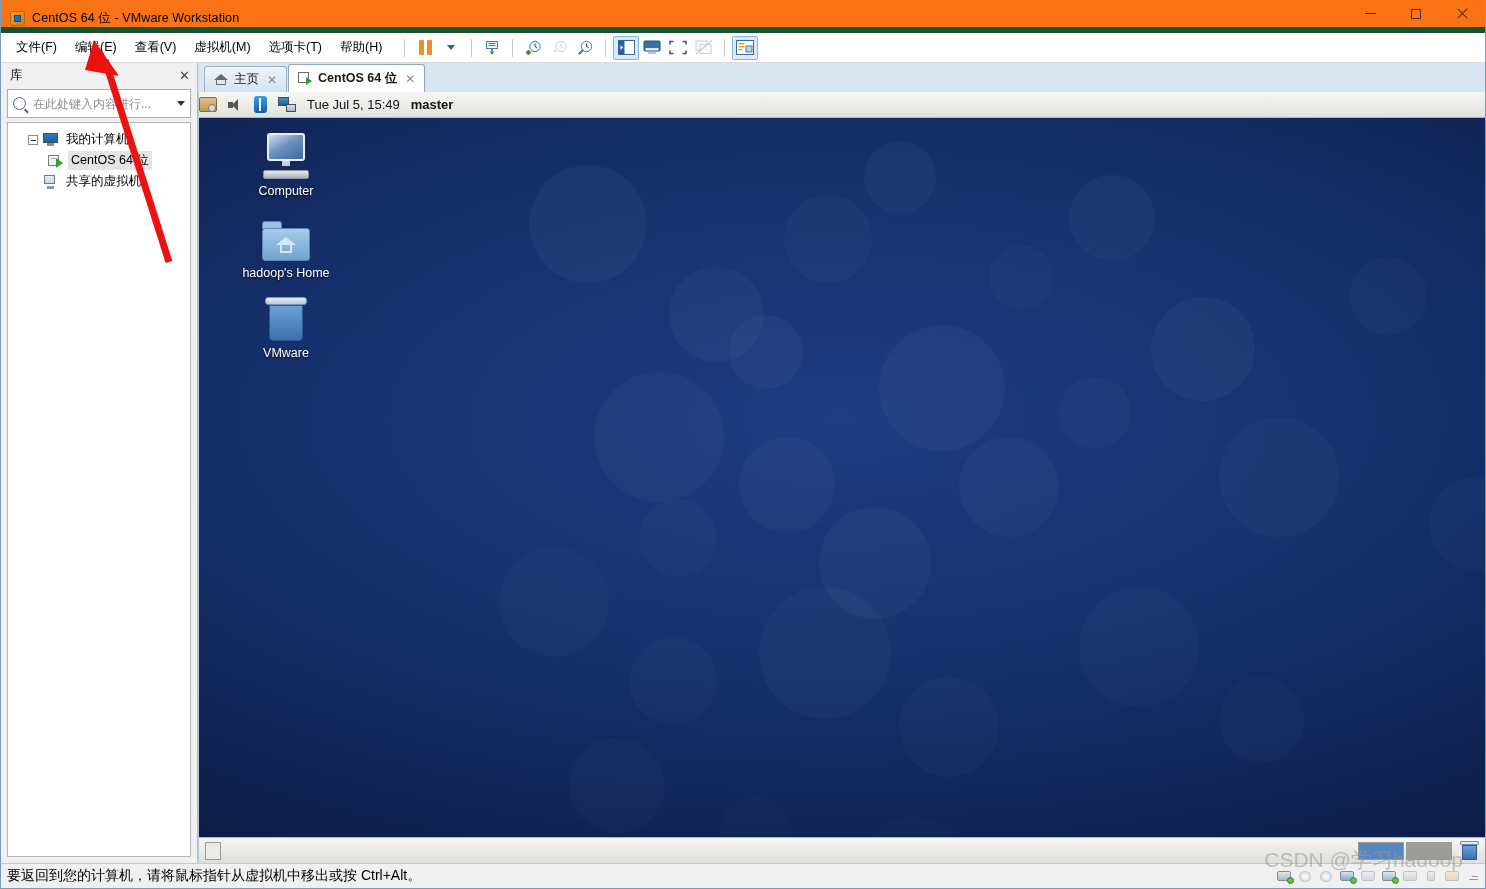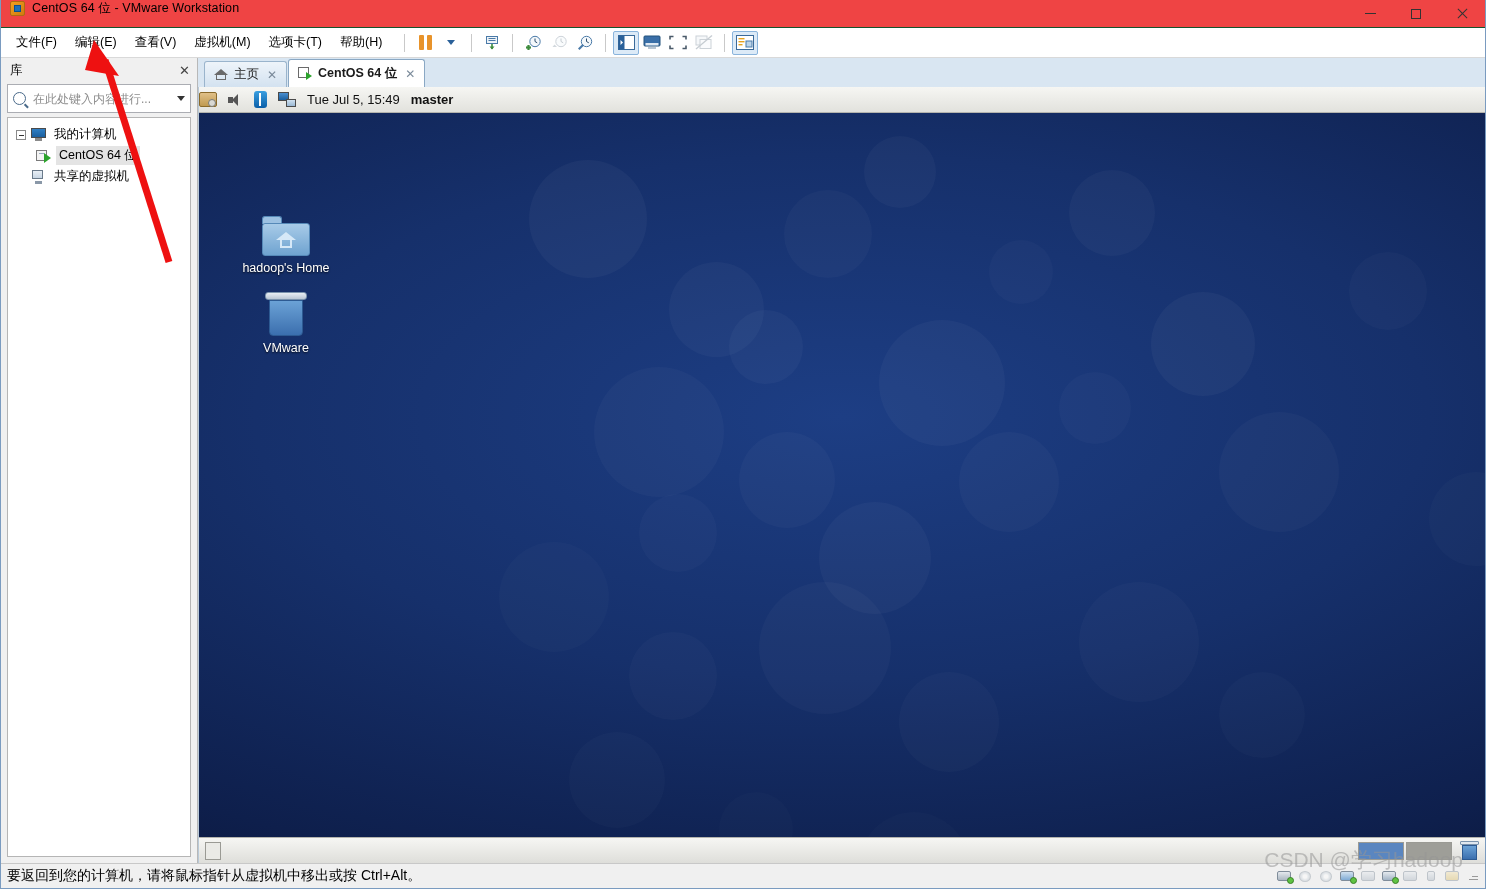--- a/index.html
+++ b/index.html
@@ -8,22 +8,22 @@
     font-family:"Liberation Sans","DejaVu Sans",sans-serif;
     font-size:12px;color:#000;background:#fff;
     -webkit-font-smoothing:antialiased;
   }
   .app{position:relative;width:1486px;height:889px;
        display:flex;flex-direction:column;
        border-left:1px solid #7a9bc0;border-right:1px solid #7a9bc0;
        border-bottom:1px solid #7a9bc0;box-sizing:border-box;background:#f0f0f0;}
 
   
-  .titlebar{height:27px;min-height:27px;background:#ef4444;display:flex;align-items:flex-start;
-            position:relative;border-bottom:1px solid #14532d;}
+  .titlebar{height:27px;min-height:27px;background:#f97316;display:flex;align-items:flex-end;
+            position:relative;border-bottom:6px solid #14532d;}
   .title-left{display:flex;align-items:center;padding-left:9px;gap:7px;}
   .app-logo{width:15px;height:15px;border-radius:2px;position:relative;
             background:linear-gradient(135deg,#f0a020,#d07a10);border:1px solid #b06a10;box-sizing:border-box;}
   .app-logo:after{content:"";position:absolute;left:3px;top:3px;width:7px;height:7px;
                   background:#1b6fb8;border:1px solid #0d4f8c;box-sizing:border-box;}
   .title-text{font-size:12.5px;color:#000;letter-spacing:.1px;}
   .win-btns{position:absolute;right:0;top:0;height:27px;display:flex;}
   .win-btn{width:46px;height:27px;display:flex;align-items:center;justify-content:center;
            color:#333;font-size:13px;line-height:1;}
   .wb-min{width:11px;height:1px;background:#333;display:block;}
@@ -63,21 +63,21 @@
               display:flex;align-items:center;gap:5px;padding:0 5px;box-sizing:border-box;}
   .mag{width:11px;height:11px;border:1.6px solid #4a6a8a;border-radius:50%;position:relative;flex:none;}
   .mag:after{content:"";position:absolute;right:-4px;bottom:-3px;width:5px;height:1.6px;
              background:#4a6a8a;transform:rotate(45deg);}
   .lib-search input{border:0;outline:0;flex:1;font-size:12px;font-family:inherit;color:#000;
                     background:transparent;min-width:0;}
   .lib-search input::placeholder{color:#8c8c8c;}
   .sb-caret{width:0;height:0;border-left:4px solid transparent;border-right:4px solid transparent;
             border-top:5px solid #333;flex:none;}
   .lib-tree{flex:1;margin:0 6px 6px 6px;background:#fff;border:1px solid #b5b5b5;
-            padding:6px 0 0 0;box-sizing:border-box;overflow:hidden;}
+            padding:6px 0 0 12px;box-sizing:border-box;overflow:hidden;}
   .tree-row{display:flex;align-items:center;gap:5px;height:21px;padding-left:8px;font-size:12.5px;white-space:nowrap;}
   .tree-row.child{padding-left:28px;}
   .tree-row .lbl{padding:1px 3px;}
   .tree-row.sel .lbl{background:#e4e4e4;}
   .expander{width:10px;height:10px;border:1px solid #8a8a8a;background:#fff;position:relative;flex:none;box-sizing:border-box;}
   .expander:before{content:"";position:absolute;left:1.5px;top:4px;width:5px;height:1px;background:#333;}
   .ico-monitor{width:15px;height:13px;flex:none;position:relative;}
   .ico-monitor .scr{position:absolute;left:0;top:0;width:15px;height:10px;
                     background:linear-gradient(180deg,#2f7fc4,#1b5f9e);border:1px solid #4a4a4a;box-sizing:border-box;}
   .ico-monitor .base{position:absolute;left:4px;bottom:0;width:7px;height:3px;background:#8a8a8a;}
@@ -445,20 +445,30 @@
           <div class="bokeh" style="left:300px;top:430px;width:110px;height:110px;background:rgba(255,255,255,.02)"></div>
           <div class="bokeh" style="left:430px;top:520px;width:88px;height:88px;background:rgba(255,255,255,.024)"></div>
           <div class="bokeh" style="left:560px;top:470px;width:132px;height:132px;background:rgba(255,255,255,.028)"></div>
           <div class="bokeh" style="left:700px;top:560px;width:100px;height:100px;background:rgba(255,255,255,.022)"></div>
           <div class="bokeh" style="left:880px;top:470px;width:120px;height:120px;background:rgba(255,255,255,.024)"></div>
           <div class="bokeh" style="left:1020px;top:560px;width:86px;height:86px;background:rgba(255,255,255,.018)"></div>
           <div class="bokeh" style="left:370px;top:620px;width:96px;height:96px;background:rgba(255,255,255,.018)"></div>
           <div class="bokeh" style="left:520px;top:680px;width:74px;height:74px;background:rgba(255,255,255,.016)"></div>
           <div class="bokeh" style="left:660px;top:700px;width:110px;height:110px;background:rgba(255,255,255,.017)"></div>
 
+          <div class="dicon" style="left:32px;top:10px;">
+            <div class="glyph">
+              <span class="pcicon">
+                  <i class="scr"></i>
+                  <i class="neck"></i>
+                  <i class="kb"></i>
+                </span>
+            </div>
+            <div class="cap">Computer</div>
+          </div>
           <div class="dicon" style="left:32px;top:92px;">
             <div class="glyph">
               <span class="homeicon">
                   <i class="tab"></i>
                   <i class="fold"></i>
                   <i class="hs"></i>
                 </span>
             </div>
             <div class="cap">hadoop's Home</div>
           </div>

